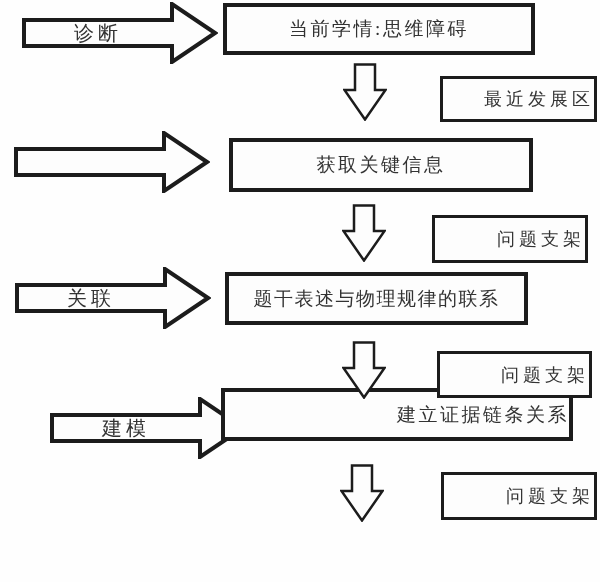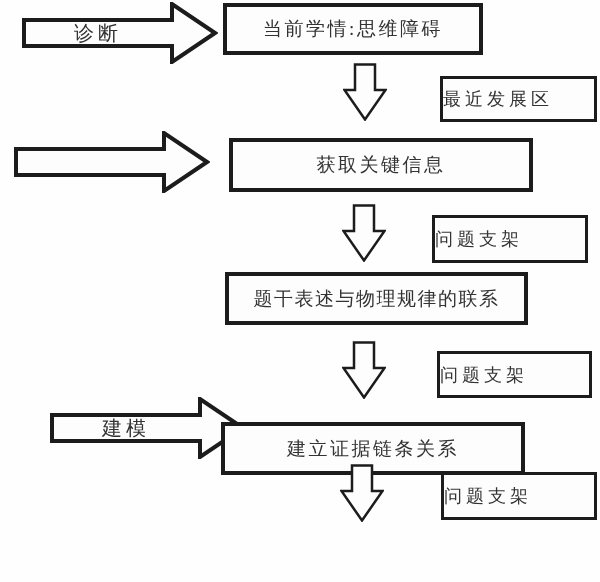--- a/index.html
+++ b/index.html
@@ -29,21 +29,21 @@
     letter-spacing: 2.5px;
     color: #333333;
     white-space: nowrap;
   }
   .side-box {
     position: absolute;
     border: 3px solid #1c1c1c;
     background: #fdfdfd;
     display: flex;
     align-items: center;
-    justify-content: flex-start;
+    justify-content: flex-end;
     box-sizing: border-box;
   }
   .side-box .label {
     font-size: 18px;
     letter-spacing: 4px;
     color: #333333;
     white-space: nowrap;
   }
   .stage-arrow {
     position: absolute;
@@ -91,41 +91,47 @@
     </svg>
     <span class="label">诊断</span>
   </div>
 
   <div class="stage-arrow" style="left:14px; top:131px;">
     <svg viewBox="0 0 196 62" preserveAspectRatio="none">
       <polygon points="2,18 150,18 150,2 193,31 150,60 150,44 2,44" fill="#fdfdfd" stroke="#1c1c1c" stroke-width="4" stroke-linejoin="miter"></polygon>
     </svg>
   </div>
 
+  <div class="stage-arrow" style="left:15px; top:267px;">
+    <svg viewBox="0 0 196 62" preserveAspectRatio="none">
+      <polygon points="2,18 150,18 150,2 193,31 150,60 150,44 2,44" fill="#fdfdfd" stroke="#1c1c1c" stroke-width="4" stroke-linejoin="miter"></polygon>
+    </svg>
+    <span class="label">关联</span>
+  </div>
 
   <div class="stage-arrow" style="left:10px; top:397px;margin-left:40px;">
     <svg viewBox="0 0 196 62" preserveAspectRatio="none">
       <polygon points="2,18 150,18 150,2 193,31 150,60 150,44 2,44" fill="#fdfdfd" stroke="#1c1c1c" stroke-width="4" stroke-linejoin="miter"></polygon>
     </svg>
     <span class="label">建模</span>
   </div>
 
-  <div class="main-box" style="left:223px; top:3px; width:260px; height:52px;">
+  <div class="main-box" style="left:223px; top:3px; width:312px; height:52px;">
     <span class="label">当前学情:思维障碍</span>
   </div>
 
   <div class="main-box" style="left:229px; top:138px; width:304px; height:54px;">
     <span class="label">获取关键信息</span>
   </div>
 
   <div class="main-box" style="left:225px; top:272px; width:303px; height:53px;">
     <span class="label" style="letter-spacing:1.5px;">题干表述与物理规律的联系</span>
   </div>
 
-  <div class="main-box" style="left:221px; top:422px; width:304px; height:53px;">
+  <div class="main-box" style="left:221px; top:388px; width:352px; height:53px;justify-content:flex-end;">
     <span class="label">建立证据链条关系</span>
   </div>
 
 
   <div class="down-arrow" style="left:343px; top:63px;">
     <svg viewBox="0 0 44 58" preserveAspectRatio="none">
       <polygon points="12,1.5 32,1.5 32,27 42.5,27 22,56.5 1.5,27 12,27" fill="#fdfdfd" stroke="#1c1c1c" stroke-width="2.5" stroke-linejoin="miter"></polygon>
     </svg>
   </div>
 

